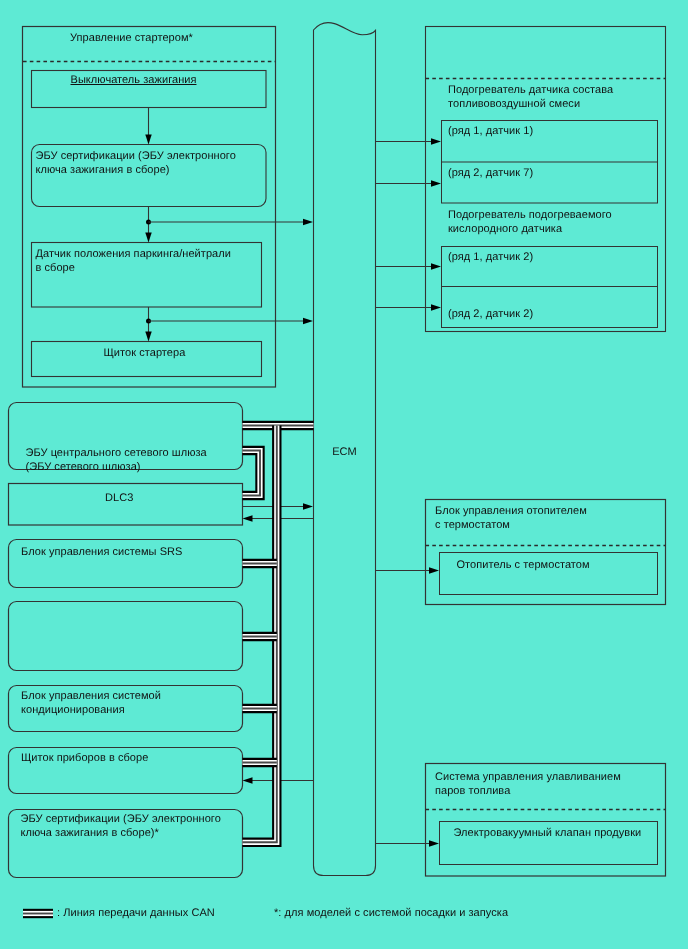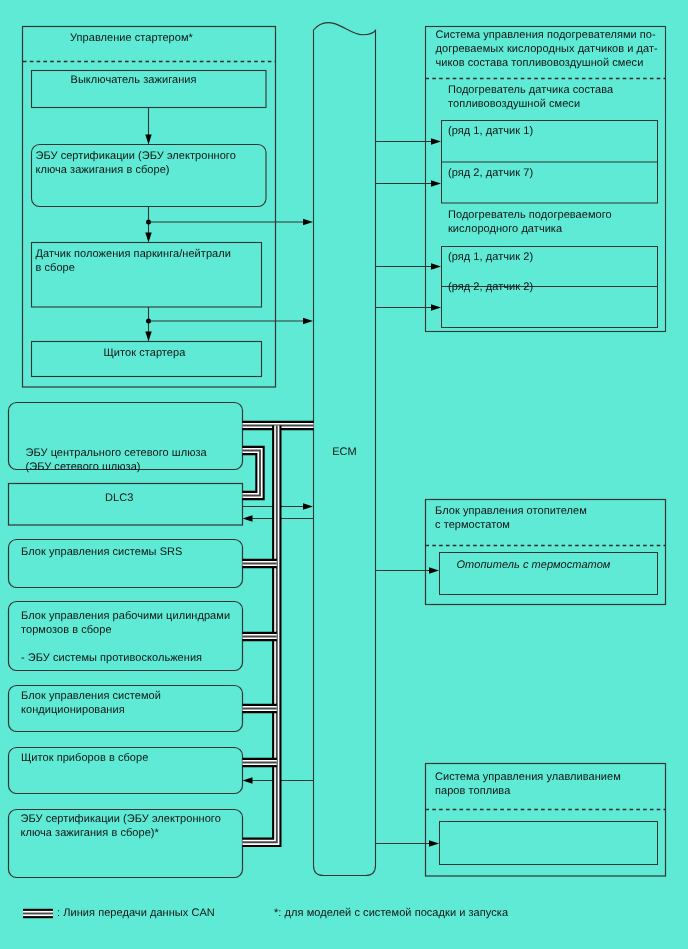--- a/index.html
+++ b/index.html
@@ -89,51 +89,45 @@
 <path d="M 242.5 708.5 L 276.8 708.5" fill="none" stroke="#fff" stroke-width="5.2" stroke-linecap="butt" stroke-linejoin="miter"></path>
 <path d="M 242.5 708.5 L 276.8 708.5" fill="none" stroke="#4a4a4a" stroke-width="1.9" stroke-linecap="butt" stroke-linejoin="miter"></path>
 <path d="M 242.5 762.5 L 276.8 762.5" fill="none" stroke="#000" stroke-width="9.4" stroke-linecap="butt" stroke-linejoin="miter"></path>
 <path d="M 242.5 762.5 L 276.8 762.5" fill="none" stroke="#fff" stroke-width="5.2" stroke-linecap="butt" stroke-linejoin="miter"></path>
 <path d="M 242.5 762.5 L 276.8 762.5" fill="none" stroke="#4a4a4a" stroke-width="1.9" stroke-linecap="butt" stroke-linejoin="miter"></path>
 <path d="M 23 913.5 L 53 913.5" fill="none" stroke="#000" stroke-width="9.4" stroke-linecap="butt" stroke-linejoin="miter"></path>
 <path d="M 23 913.5 L 53 913.5" fill="none" stroke="#fff" stroke-width="5.2" stroke-linecap="butt" stroke-linejoin="miter"></path>
 <path d="M 23 913.5 L 53 913.5" fill="none" stroke="#4a4a4a" stroke-width="1.9" stroke-linecap="butt" stroke-linejoin="miter"></path>
 </svg>
 <div class="lbl" style="left:70px;top:31px;">Управление стартером*</div>
-<div class="lbl" style="left:70.5px;top:73px;">Выключатель зажигания</div>
+<div class="lbl" style="left:70.5px;top:73px;text-decoration:underline;">Выключатель зажигания</div>
 <div class="lbl" style="left:35.5px;top:149px;">ЭБУ сертификации (ЭБУ электронного
 ключа зажигания в сборе)</div>
 <div class="lbl" style="left:35.5px;top:247px;">Датчик положения паркинга/нейтрали
 в сборе</div>
 <div class="lbl" style="left:103.5px;top:346px;">Щиток стартера</div>
 <div class="lbl" style="left:313.5px;top:445px;width:62px;text-align:center;">ECM</div>
-<div class="lbl" style="left:435.5px;top:28px;">Система управления подогревателями по-
-догреваемых кислородных датчиков и дат-
-чиков состава топливовоздушной смеси</div>
 <div class="lbl" style="left:448px;top:83px;">Подогреватель датчика состава
 топливовоздушной смеси</div>
 <div class="lbl" style="left:448px;top:124px;">(ряд 1, датчик 1)</div>
 <div class="lbl" style="left:448px;top:166px;">(ряд 2, датчик 7)</div>
 <div class="lbl" style="left:448px;top:208px;">Подогреватель подогреваемого
 кислородного датчика</div>
 <div class="lbl" style="left:448px;top:250px;">(ряд 1, датчик 2)</div>
-<div class="lbl" style="left:448px;top:280px;text-align:center;">(ряд 2, датчик 2)</div>
+<div class="lbl" style="left:448px;top:307px;text-align:center;">(ряд 2, датчик 2)</div>
 <div class="lbl" style="left:435px;top:504px;">Блок управления отопителем
 с термостатом</div>
-<div class="lbl" style="left:456.5px;top:558px;font-style:italic;">Отопитель с термостатом</div>
+<div class="lbl" style="left:456.5px;top:558px;">Отопитель с термостатом</div>
 <div class="lbl" style="left:435px;top:770px;">Система управления улавливанием
 паров топлива</div>
+<div class="lbl" style="left:453.5px;top:826px;">Электровакуумный клапан продувки</div>
 <div class="lbl" style="left:25.5px;top:408px;margin-top:38px;">ЭБУ центрального сетевого шлюза
 (ЭБУ сетевого шлюза)</div>
 <div class="lbl" style="left:105px;top:491px;">DLC3</div>
 <div class="lbl" style="left:21px;top:545px;">Блок управления системы SRS</div>
-<div class="lbl" style="left:21px;top:609px;">Блок управления рабочими цилиндрами
-тормозов в сборе
-
-- ЭБУ системы противоскольжения</div>
 <div class="lbl" style="left:21px;top:689px;">Блок управления системой
 кондиционирования</div>
 <div class="lbl" style="left:21px;top:751px;">Щиток приборов в сборе</div>
 <div class="lbl" style="left:20.5px;top:812px;">ЭБУ сертификации (ЭБУ электронного
 ключа зажигания в сборе)*</div>
 <div class="lbl" style="left:57px;top:906px;">: Линия передачи данных CAN</div>
 <div class="lbl" style="left:274px;top:906px;">*: для моделей с системой посадки и запуска</div>
 </div>
 
 </body></html>

